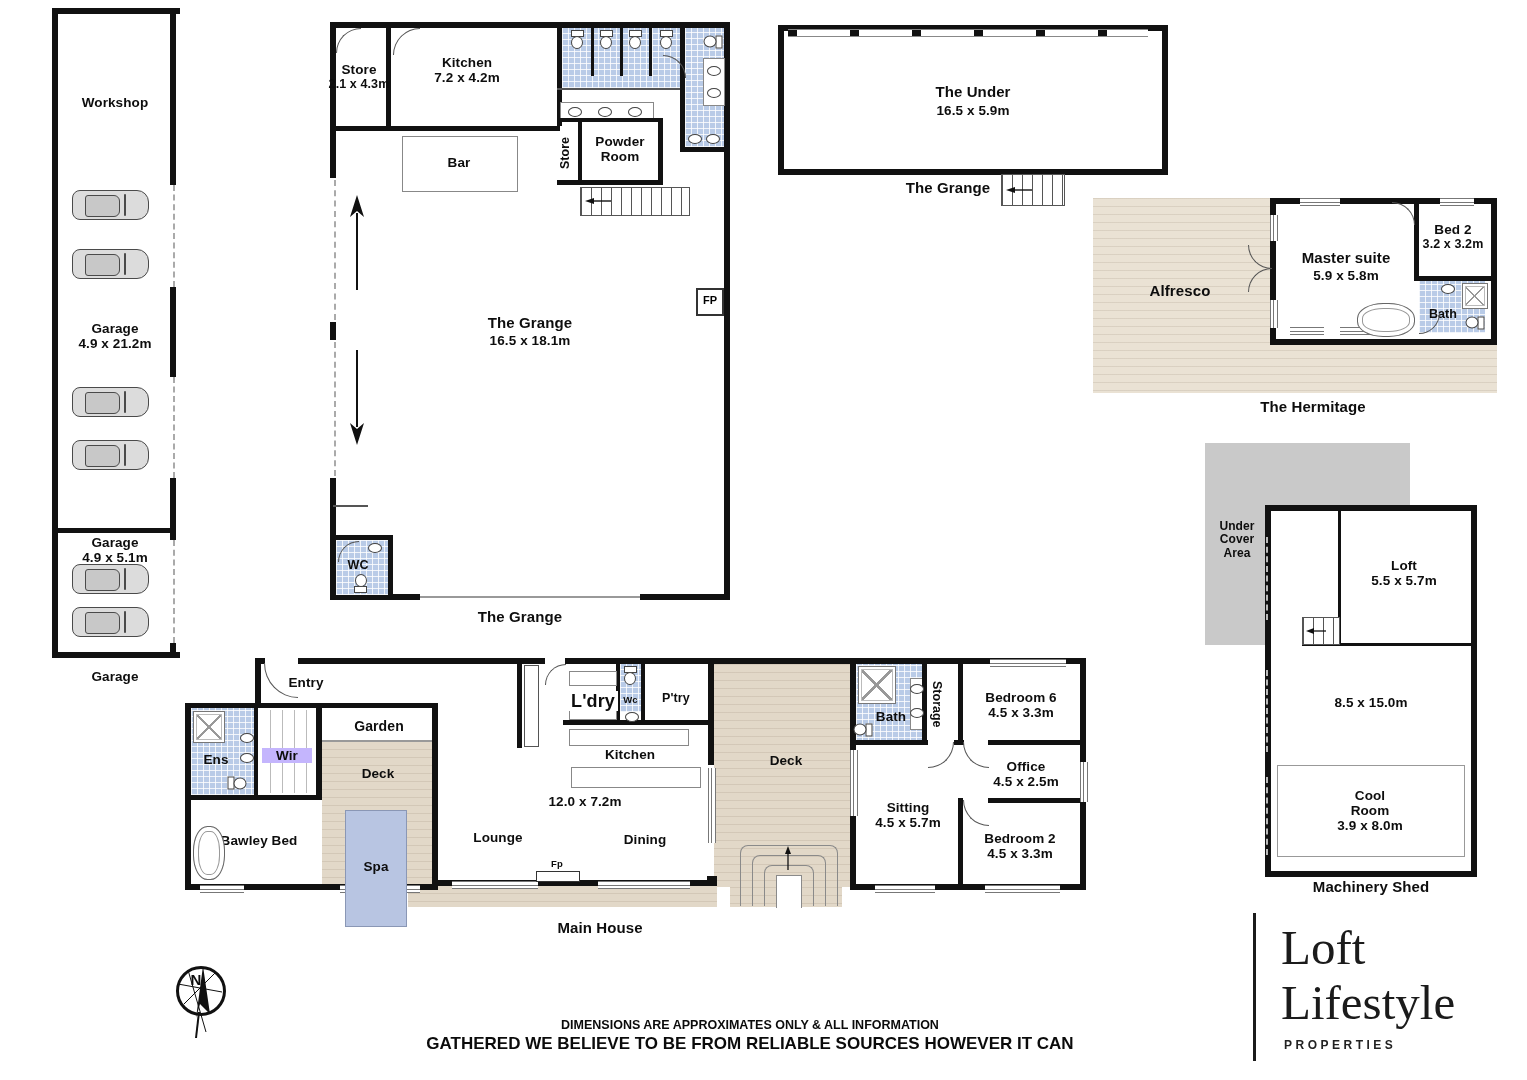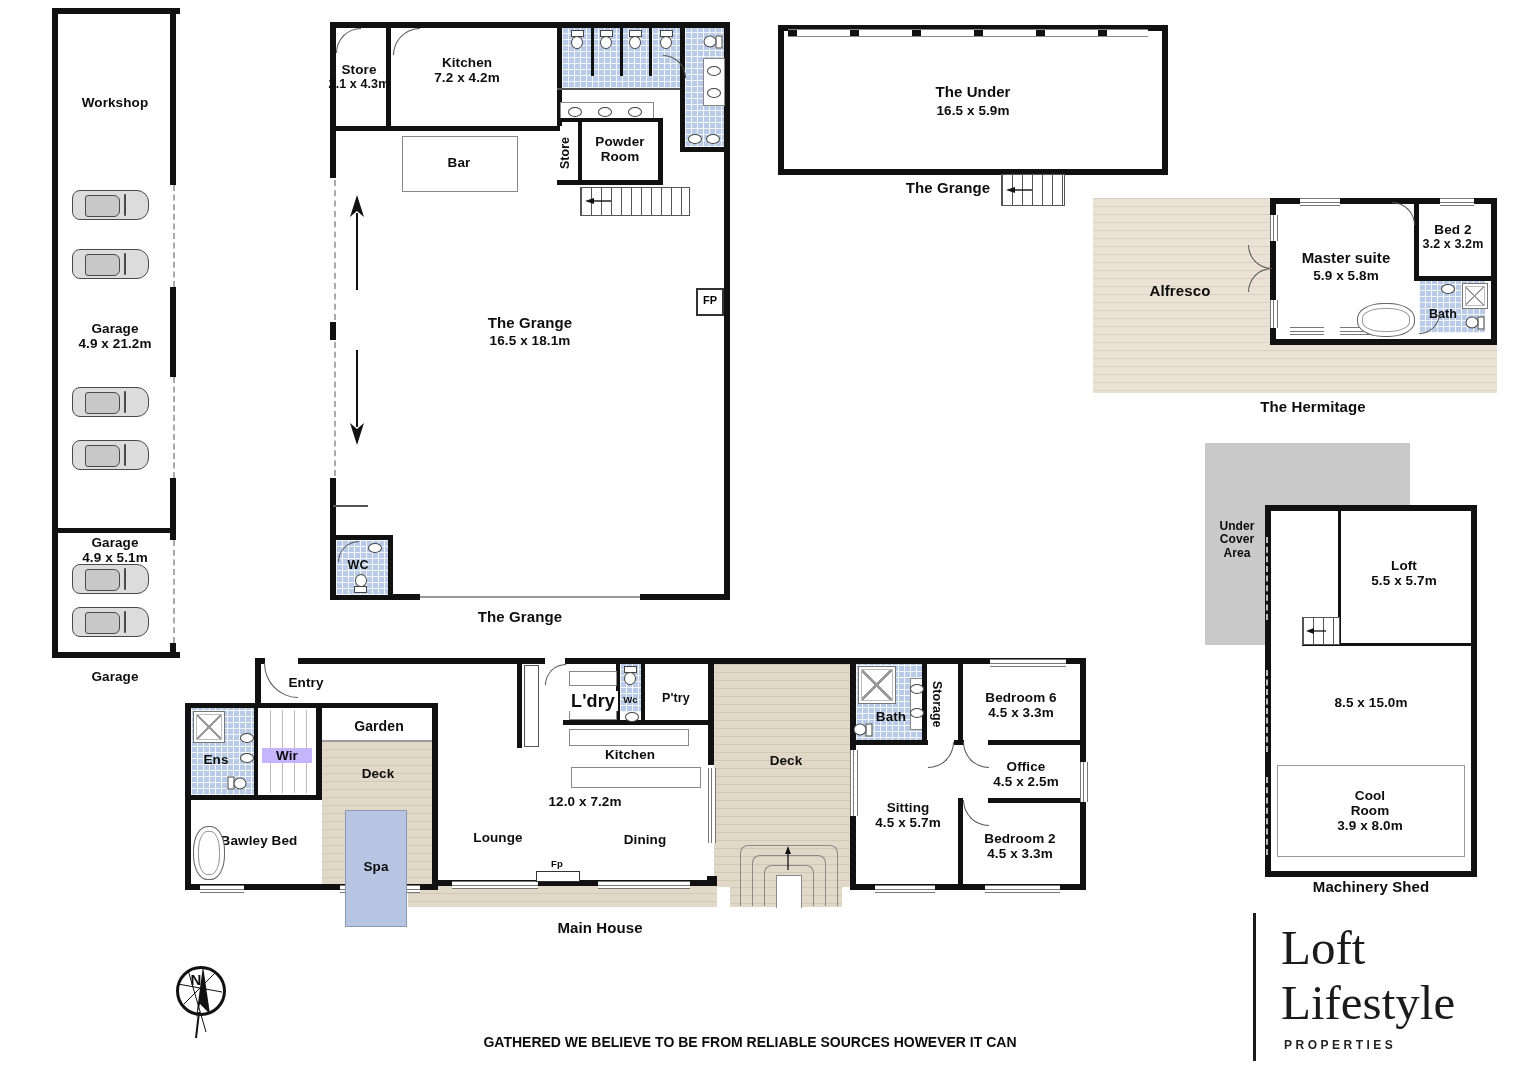--- a/index.html
+++ b/index.html
@@ -415,21 +415,22 @@
     <svg width="60" height="80" viewBox="0 0 60 80" style="position:absolute;left:0;top:0">
       <line x1="6" y1="22" x2="50" y2="30" stroke="#111" stroke-width="1"></line>
       <line x1="12" y1="42" x2="44" y2="10" stroke="#111" stroke-width="1"></line>
       <line x1="16" y1="8" x2="34" y2="70" stroke="#111" stroke-width="1"></line>
       <polygon points="31,4 38,52 28,42 24,56" fill="#111"></polygon>
       <line x1="27" y1="50" x2="24" y2="76" stroke="#111" stroke-width="2"></line>
     </svg>
     <span class="lbl" style="left:16px;top:10px;width:16px;font-size:15px">N</span>
   </div>
 
-  <div class="title" style="left:330px;top:1034px;width:840px;font-size:14px">GATHERED WE BELIEVE TO BE FROM RELIABLE SOURCES HOWEVER IT CAN</div>
+  <div class="title" style="left:330px;top:1018px;width:840px;font-size:12.5px">DIMENSIONS ARE APPROXIMATES ONLY &amp; ALL INFORMATION</div>
+  <div class="title" style="left:330px;top:1034px;width:840px;font-size:17px">GATHERED WE BELIEVE TO BE FROM RELIABLE SOURCES HOWEVER IT CAN</div>
 
   <div>
     <div style="position:absolute;left:1253px;top:913px;width:2.5px;height:148px;background:#1b1b1b"></div>
     <div class="logo-serif" style="left:1281px;top:923px;font-size:49px">Loft</div>
     <div class="logo-serif" style="left:1281px;top:978px;font-size:49px">Lifestyle</div>
     <div style="position:absolute;left:1284px;top:1038px;font-size:12px;font-weight:700;letter-spacing:3.5px;color:#222">PROPERTIES</div>
   </div>
 
 </div>
 

